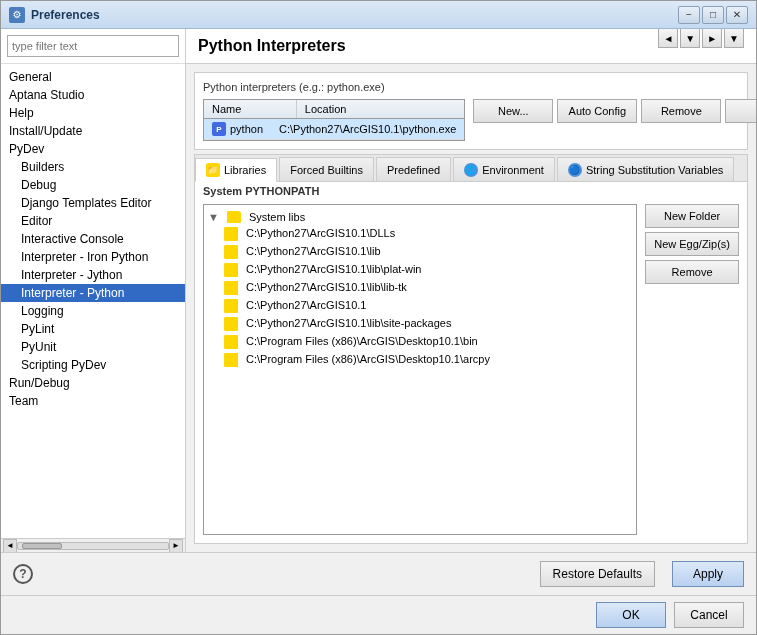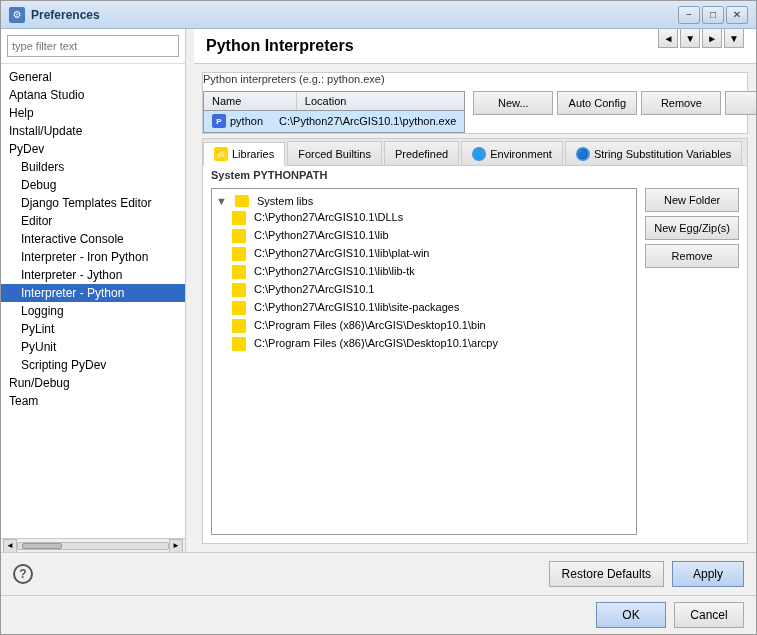--- a/index.html
+++ b/index.html
@@ -71,21 +71,20 @@
       justify-content: center;
       font-size: 10px;
       cursor: pointer;
       color: #333;
     }
 
     .main-content {
       display: flex;
       flex: 1;
       overflow: hidden;
-      gap: 8px;
     }
 
     
     .sidebar {
       width: 185px;
       background: white;
       border-right: 1px solid #ccc;
       display: flex;
       flex-direction: column;
       overflow: hidden;
@@ -207,20 +206,21 @@
       display: flex;
       align-items: center;
       font-size: 10px;
     }
 
     
     .interpreter-section {
       background: white;
       margin: 8px 8px 4px 8px;
       border: 1px solid #ccc;
+      padding: 8px;
     }
 
     .interpreter-label {
       font-size: 11px;
       color: #333;
       margin-bottom: 6px;
     }
 
     .interpreter-table-container {
       display: flex;
@@ -444,21 +444,21 @@
       align-items: center;
       justify-content: center;
       font-size: 12px;
       font-weight: bold;
       color: #555;
       cursor: pointer;
     }
 
     .footer-right {
       display: flex;
-      gap: 8px;
+      gap: 17px;
     }
 
     .footer-btn {
       height: 26px;
       min-width: 70px;
       padding: 0 12px;
       background: linear-gradient(to bottom, #f5f5f5, #e0e0e0);
       border: 1px solid #aaa;
       cursor: pointer;
       font-size: 12px;

